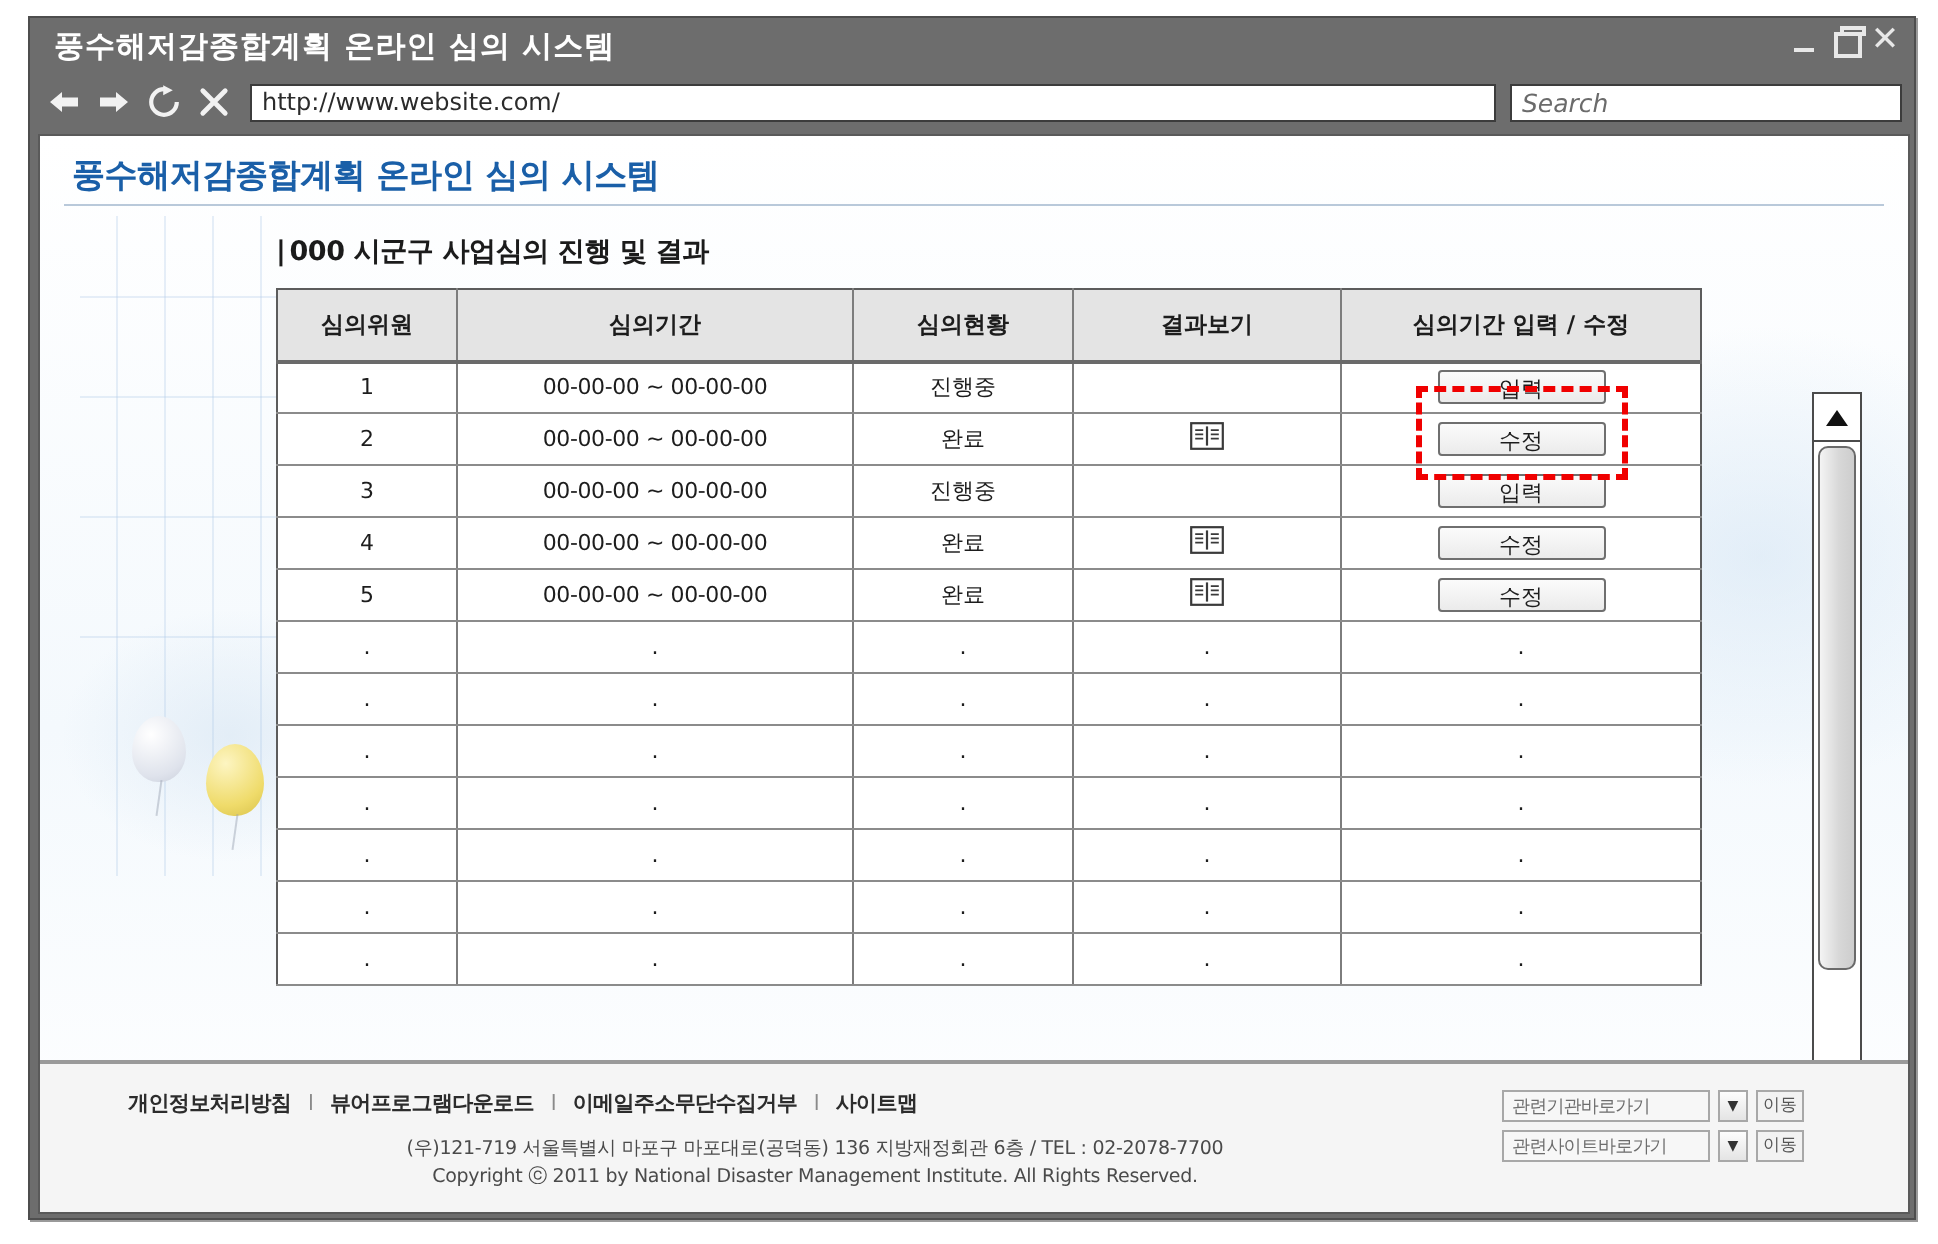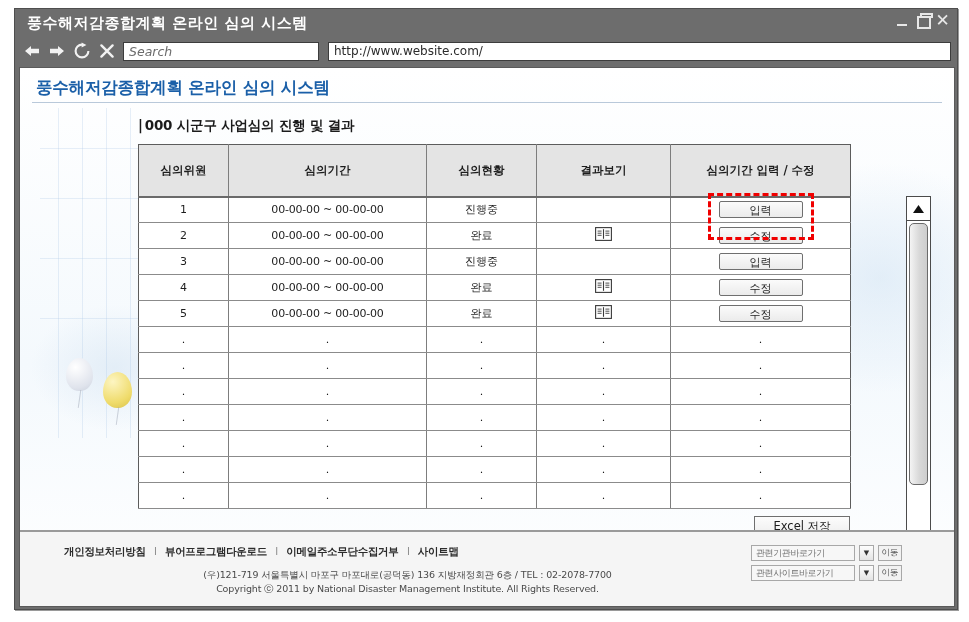--- a/index.html
+++ b/index.html
@@ -180,21 +180,21 @@
   #grid th, #grid td {
     border-left: 1px solid #7d7d7d;
     border-right: 1px solid #7d7d7d;
     border-bottom: 1px solid #8b8b8b;
     text-align: center;
     font-size: 11px;
     color: #1d1d1d;
     padding: 0;
   }
   #grid thead th {
-    height: 52px;
+    height: 36px;
     background: #e4e4e4;
     font-weight: bold;
     font-size: 11.5px;
     border-bottom: 2px solid #6a6a6a;
   }
   #grid tbody td { height: 26px; }
   #grid tbody tr td:first-child { border-left: none; }
   #grid tbody tr td:last-child { border-right: none; }
   #grid thead th:first-child { border-left: none; }
   #grid thead th:last-child { border-right: none; }
@@ -384,22 +384,22 @@
       <svg width="18" height="18" viewBox="0 0 18 18">
         <path d="M9 2.6 A6.4 6.4 0 1 0 15.4 9" fill="none" stroke="#f2f2f2" stroke-width="2.1"></path>
         <path d="M8.6 0.6 L13.4 3.1 L8.6 5.6 Z" fill="#f2f2f2"></path>
       </svg>
     </div>
     <div class="navicon">
       <svg width="18" height="18" viewBox="0 0 18 18">
         <path d="M3.4 3.4 L14.6 14.6 M14.6 3.4 L3.4 14.6" stroke="#f2f2f2" stroke-width="2.4" stroke-linecap="round"></path>
       </svg>
     </div>
+    <div id="urlbar">http://www.website.com/</div>
     <div id="searchbar">Search</div>
-    <div id="urlbar">http://www.website.com/</div>
   </div>
 
   <div id="viewport">
 
     <div id="bgart">
       <div class="vline" style="left:38px"></div>
       <div class="vline" style="left:62px"></div>
       <div class="vline" style="left:86px"></div>
       <div class="vline" style="left:110px"></div>
       <div class="hline" style="top:80px"></div>
@@ -533,23 +533,20 @@
               <td class="dot">.</td>
               <td class="dot">.</td>
               <td class="dot">.</td>
               <td class="dot">.</td>
             </tr>
           </tbody>
       </table>
 
       <div id="highlight-box" style="border-color: rgb(240, 0, 0); left: 569.5px; top: 76.25px; width: 106px; height: 47px;"></div>
 
-      <div id="excel-row">
-        <button id="excel-btn">Excel 저장</button>
-      </div>
     </div>
 
     <div id="vscroll">
       <div class="sb-arrow up">
         <svg width="13" height="10" viewBox="0 0 13 10">
             <path d="M6.5 1 L12 9 L1 9 Z" fill="#111"></path>
           </svg>
       </div>
       <div class="sb-track">
         <div id="sb-thumb"></div>

